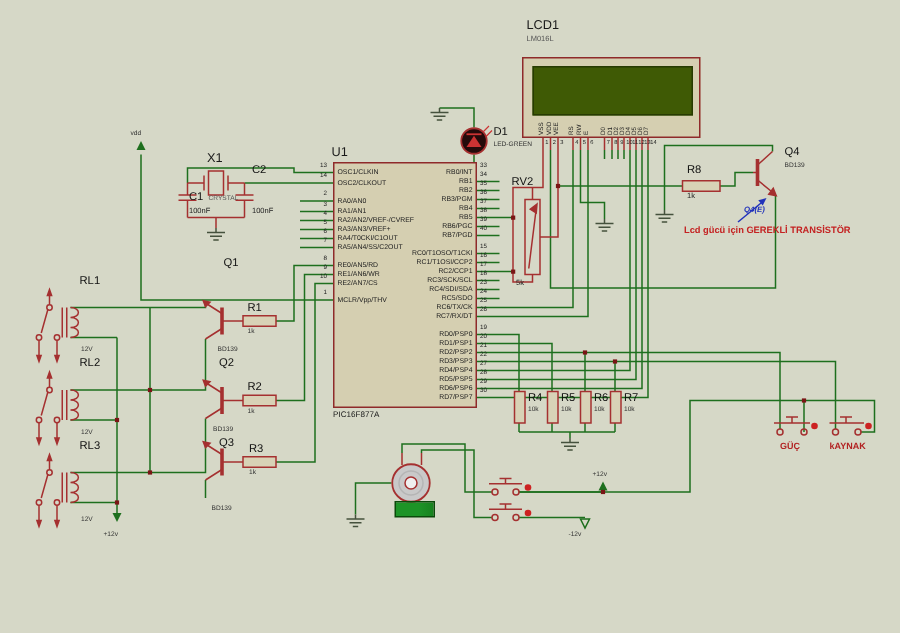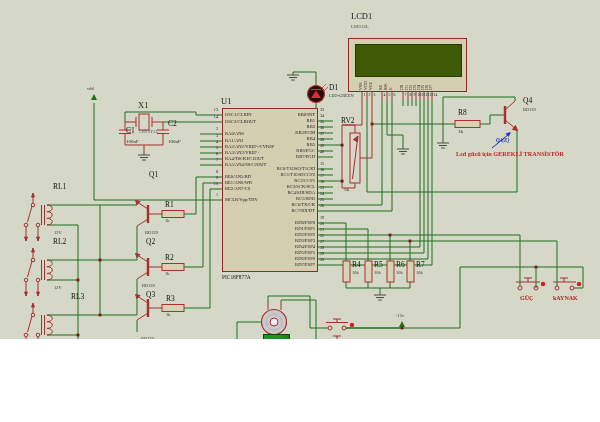--- a/index.html
+++ b/index.html
@@ -1,17 +1,17 @@
 <!DOCTYPE html>
 <html><head>
 <meta charset="utf-8">
 <style>
   html,body{margin:0;padding:0;}
-  #canvas{position:relative;width:600px;height:339px;background:#d6d8c7;overflow:hidden;
-          font-family:Liberation Serif, serif;}
+  #canvas{position:relative;width:600px;height:422px;background:#d6d8c7;overflow:hidden;
+          font-family:Liberation Sans, sans-serif;}
   #wires-svg{position:absolute;left:0;top:0;z-index:1;}
   .lbl{position:absolute;z-index:3;color:#1a1a1a;white-space:nowrap;line-height:1.05;}
   .ref{font-size:7.5px;color:#111;}
   .big{font-size:8.5px;}
   .val{font-size:5px;color:#222;}
   .tiny{font-size:4.4px;color:#333;}
   .rednote{color:#c42222;font-weight:bold;font-size:6.2px;}
   .redlbl{color:#b22222;font-weight:bold;font-size:6px;}
   .bluelbl{color:#2233bb;font-weight:bold;font-size:5.2px;font-style:italic;}
   .grey{color:#555;}
@@ -236,39 +236,39 @@
   <div class="lbl big" style="left:351px;top:12px;">LCD1</div>
   <div class="lbl val grey" style="left:351px;top:24px;">LM016L</div>
 
   <div class="lbl big" style="left:221px;top:97px;">U1</div>
   <div class="lbl" style="left:222px;top:275px;font-size:5.4px;">PIC16F877A</div>
 
   <div class="lbl big" style="left:138px;top:101px;">X1</div>
   <div class="lbl tiny grey" style="left:139px;top:130px;">CRYSTAL</div>
   <div class="lbl ref" style="left:126px;top:127px;">C1</div>
   <div class="lbl val" style="left:126px;top:139px;">100nF</div>
-  <div class="lbl ref" style="left:168px;top:120px;">C2</div>
+  <div class="lbl ref" style="left:168px;top:109px;">C2</div>
   <div class="lbl val" style="left:168px;top:139px;">100nF</div>
 
   <div class="lbl ref" style="left:329px;top:84px;">D1</div>
   <div class="lbl tiny" style="left:329px;top:94px;">LED-GREEN</div>
 
   <div class="lbl ref" style="left:341px;top:117px;">RV2</div>
   <div class="lbl val" style="left:344px;top:187px;">5k</div>
 
   <div class="lbl ref" style="left:458px;top:109px;">R8</div>
   <div class="lbl val" style="left:458px;top:129px;">1k</div>
   <div class="lbl ref" style="left:523px;top:97px;">Q4</div>
   <div class="lbl tiny" style="left:523px;top:108px;">BD139</div>
   <div class="lbl bluelbl" style="left:496px;top:138px;">Q4(E)</div>
   <div class="lbl rednote" style="left:456px;top:151px;">Lcd gücü için GEREKLİ TRANSİSTÖR</div>
 
   <div class="lbl ref" style="left:53px;top:183px;">RL1</div>
   <div class="lbl ref" style="left:53px;top:238px;">RL2</div>
-  <div class="lbl ref" style="left:53px;top:293px;margin-left:18px;">RL3</div>
+  <div class="lbl ref" style="left:53px;top:293px;">RL3</div>
   <div class="lbl tiny" style="left:54px;top:231px;">12V</div>
   <div class="lbl tiny" style="left:54px;top:286px;">12V</div>
   <div class="lbl tiny" style="left:54px;top:344px;">12V</div>
 
   <div class="lbl ref" style="left:149px;top:171px;">Q1</div>
   <div class="lbl ref" style="left:146px;top:238px;">Q2</div>
   <div class="lbl ref" style="left:146px;top:291px;">Q3</div>
   <div class="lbl tiny" style="left:145px;top:231px;">BD139</div>
   <div class="lbl tiny" style="left:142px;top:284px;">BD139</div>
   <div class="lbl tiny" style="left:141px;top:337px;">BD139</div>

